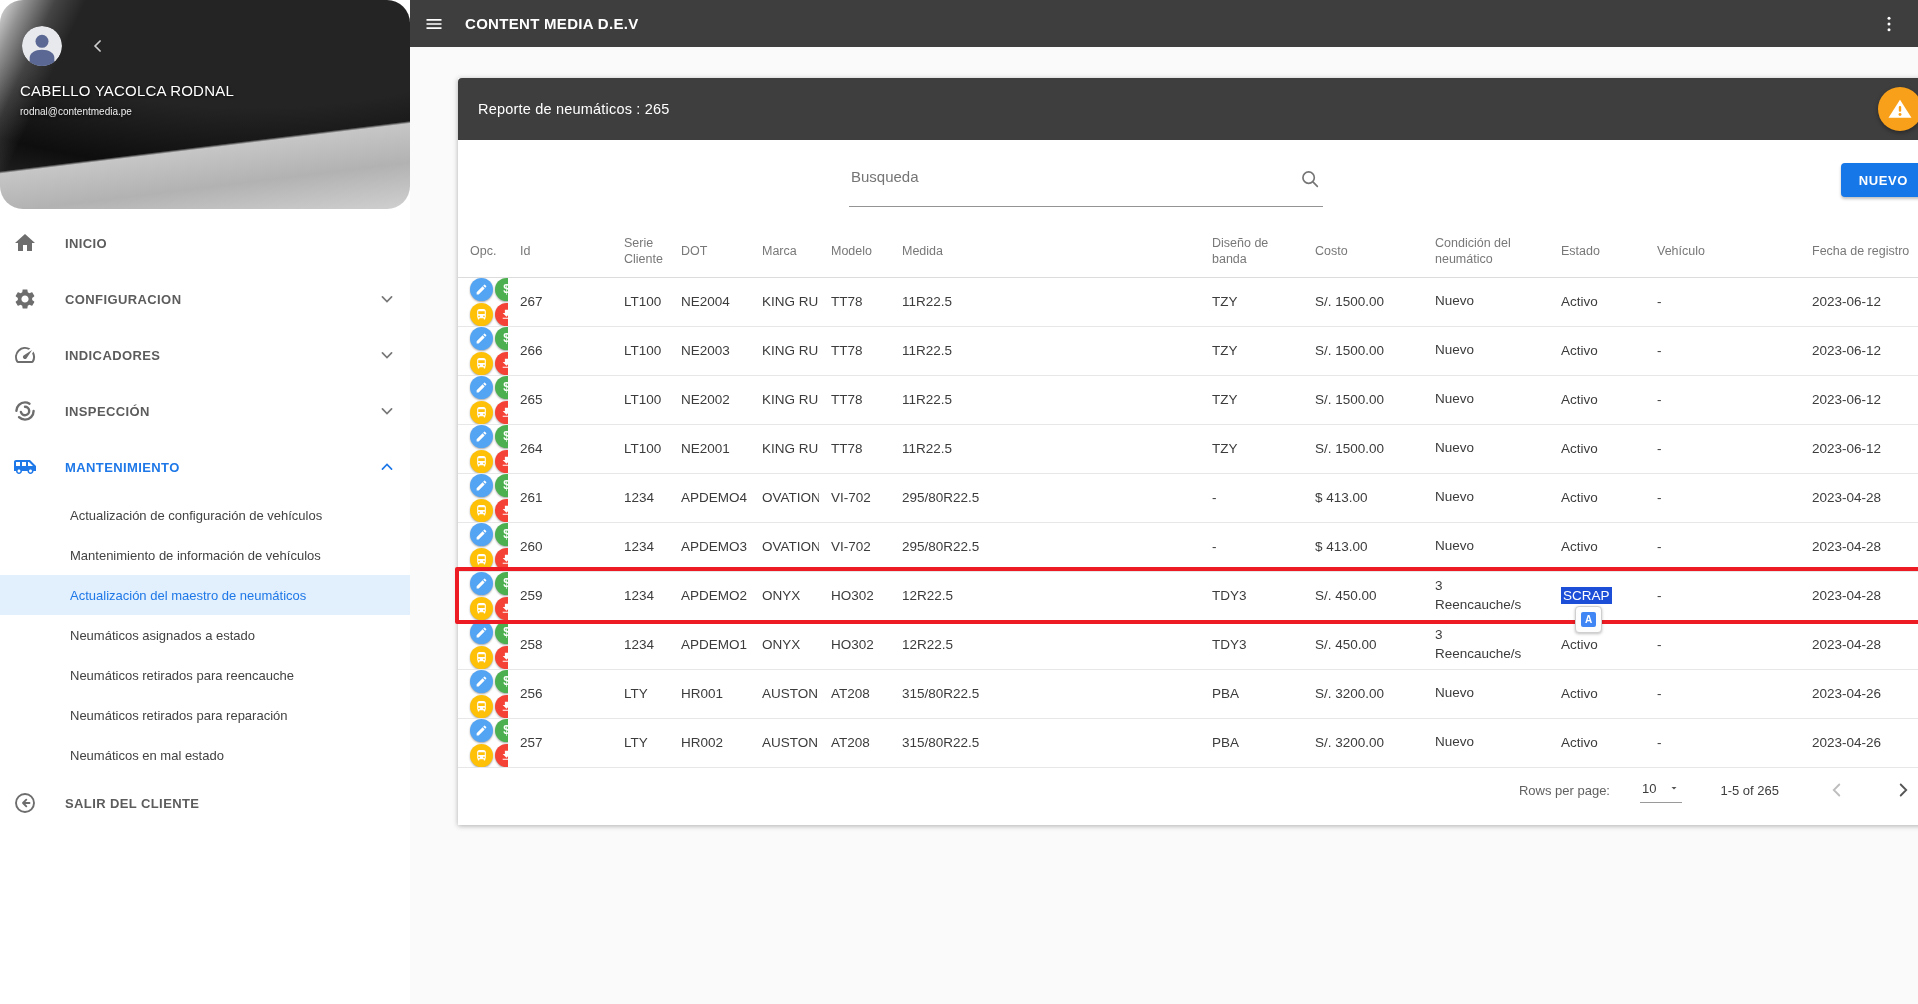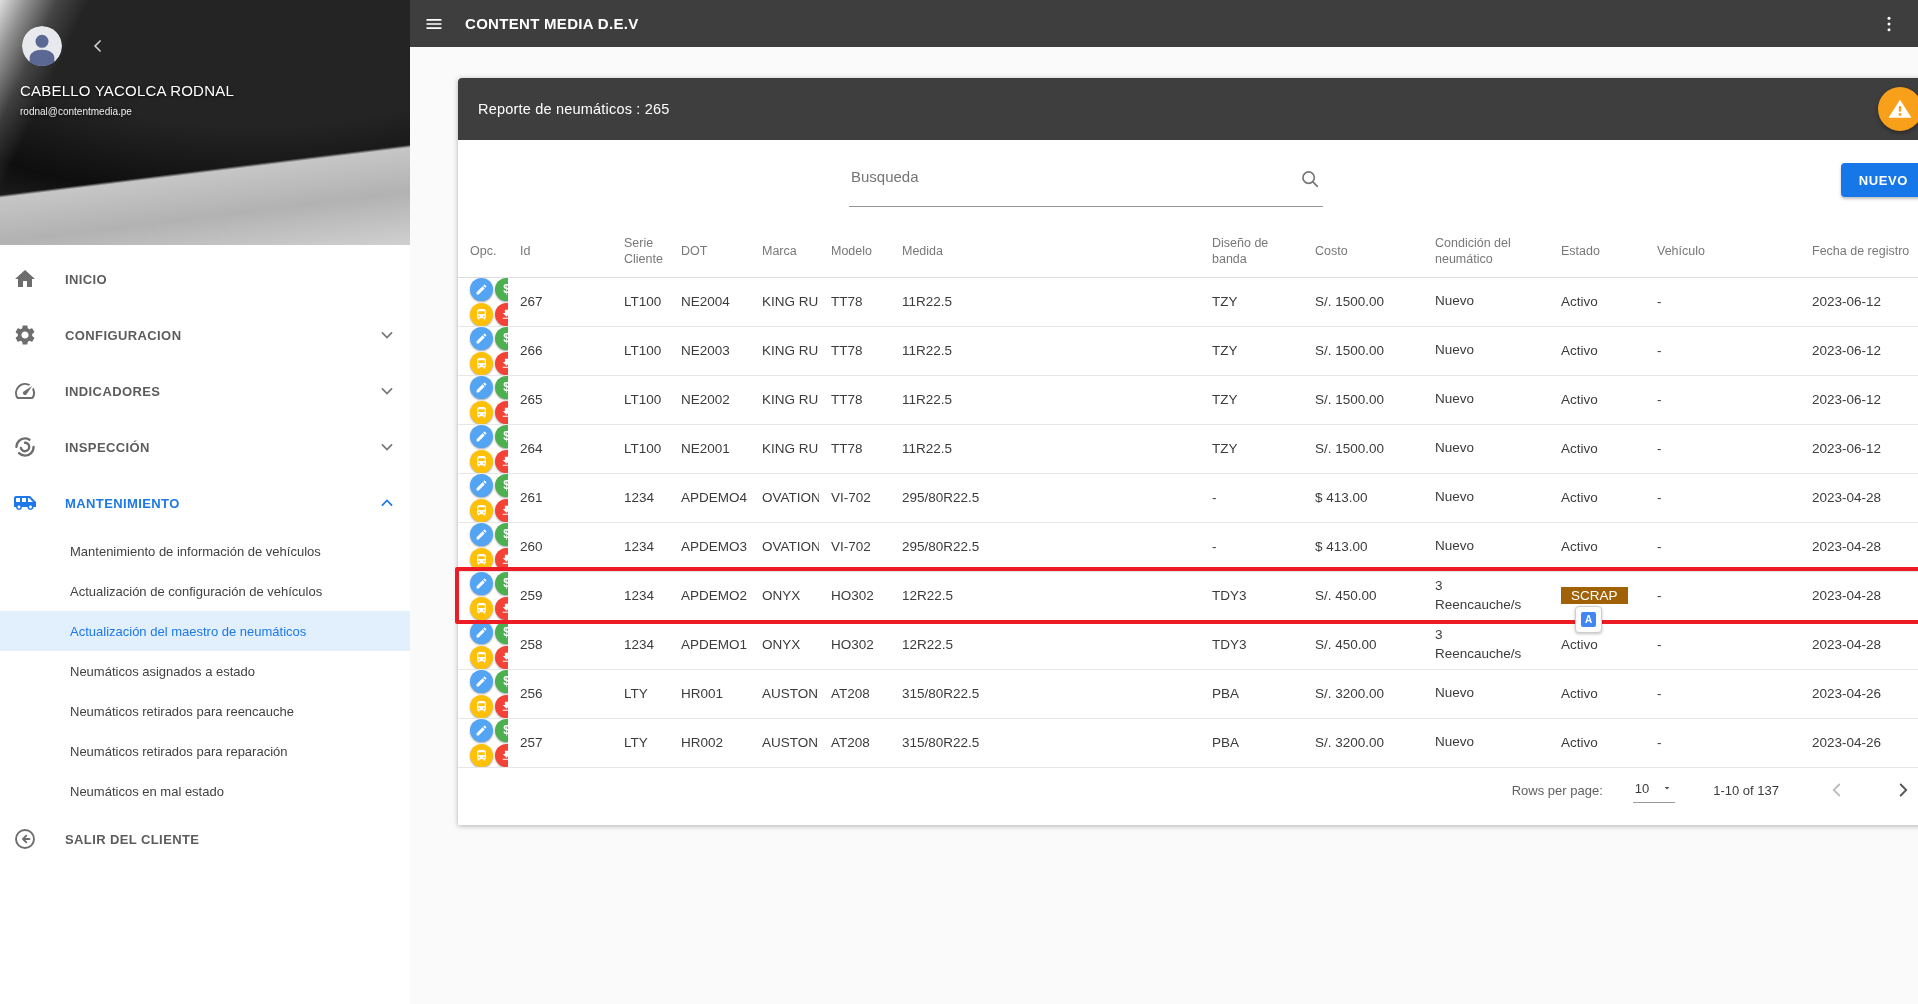--- a/index.html
+++ b/index.html
@@ -3,25 +3,26 @@
 <meta charset="utf-8">
 <style>
   * { box-sizing: border-box; margin: 0; padding: 0; }
   html,body { width:1918px; height:1004px; overflow:hidden; }
   body { font-family:"Liberation Sans", sans-serif; background:#fafafa; position:relative; }
   button { font-family:"Liberation Sans", sans-serif; }
 
   
   .sidebar { position:absolute; left:0; top:0; width:410px; height:1004px; background:#fff; z-index:6; }
   .profile {
-    height:245px; position:relative; background-color:#111;
+    height:209px; position:relative; background-color:#111;
     background-image:
       linear-gradient(173deg, rgba(0,0,0,0) 66%, #c6c6c6 67%, #b2b2b2 82%, #d0d0d0 100%),
       linear-gradient(115deg, rgba(255,255,255,.85) 0%, rgba(255,255,255,.5) 5%, rgba(255,255,255,.15) 11%, rgba(255,255,255,0) 17%),
       radial-gradient(ellipse 150% 130% at 62% -20%, #242424 55%, #0e0e0e 78%, #2e2e2e 100%);
+    border-radius: 23px;
   }
   .avatar { position:absolute; left:22px; top:26px; width:40px; height:40px; border-radius:50%; overflow:hidden; }
   .avatar svg { display:block; width:100%; height:100%; }
   .profile-collapse { position:absolute; left:88px; top:36px; width:20px; height:20px; color:#cfcfcf; cursor:pointer; }
   .profile-name { position:absolute; left:20px; top:82px; color:#fff; font-size:15px; letter-spacing:.2px; text-shadow:0 1px 3px rgba(0,0,0,.7); }
   .profile-email { position:absolute; left:20px; top:106px; color:#f0f0f0; font-size:10px; text-shadow:0 1px 3px rgba(0,0,0,.7); }
 
   .nav { padding-top:6px; }
   .nav-item { height:56px; display:flex; align-items:center; padding:0 13px; cursor:pointer; }
   .nav-icon { width:24px; height:24px; color:#6d6d6d; margin-right:28px; flex:none; }
@@ -64,21 +65,21 @@
   th { height:52px; vertical-align:middle; text-align:left; font-size:12.5px; font-weight:normal; color:#787878; padding:0 6px 0 12px; line-height:1.3; border-bottom:1px solid #dcdcdc; }
   td { height:49px; vertical-align:middle; font-size:13.5px; color:#3c3c3c; padding:0 4px 0 12px; border-bottom:1px solid #e7e7e7; white-space:nowrap; overflow:hidden; }
   td.c-cond { white-space:pre-line; line-height:1.4; }
   .opc-grid { display:grid; grid-template-columns:23px 23px; gap:2px; width:48px; }
   .ic { width:23px; height:23px; border-radius:50%; border:none; display:flex; align-items:center; justify-content:center; color:#fff; box-shadow:0 1px 2px rgba(0,0,0,.35); cursor:pointer; padding:0; }
   .ic svg { width:13px; height:13px; fill:currentColor; }
   .ic.edit { background:#53A4F3; }
   .ic.money { background:#4CAF50; font-size:12px; font-weight:bold; }
   .ic.vehicle { background:#FFC107; }
   .ic.download { background:#F44336; }
-  .text-selected { background:#a16207; color:#fff; padding:1px 10px; }
+  .text-selected { background:#1d4ed8; color:#fff; padding:1px 2px; }
 
   
   .row-annotation { position:absolute; left:-3px; top:427px; width:1486px; height:57px; border:4px solid #ED1C24; border-radius:2px; z-index:4; pointer-events:none; }
   .tr-pop { position:absolute; left:1117px; top:466px; width:27px; height:27px; background:#fdfdfd; border:1px solid #cfcfcf; border-radius:4px; box-shadow:0 1px 3px rgba(0,0,0,.25); display:flex; align-items:center; justify-content:center; z-index:5; cursor:pointer; }
   .tr-glyph { width:15px; height:15px; background:#4086F4; border-radius:2px; color:#fff; font-size:10px; font-weight:bold; display:flex; align-items:center; justify-content:center; }
 
   
   .pagination { position:absolute; left:0; bottom:0; width:100%; height:70px; display:flex; align-items:center; justify-content:flex-end; color:#5f5f5f; font-size:13px; padding-right:21px; }
   .rpp-label { color:#616161; }
   .rpp-select { display:flex; align-items:center; gap:12px; margin-left:30px; border-bottom:1px solid #9a9a9a; padding:3px 2px 6px 2px; cursor:pointer; color:#3c3c3c; }
@@ -233,24 +234,24 @@
           </svg>
         </span>
     <span class="nav-label">MANTENIMIENTO</span>
     <span class="nav-chev">
           <svg>
             <use href="#i-chev-up"></use>
           </svg>
         </span>
   </div>
       <div class="sub-item">
+    <span>Actualización de configuración de vehículos</span>
+  </div>
+      <div class="sub-item">
     <span>Mantenimiento de información de vehículos</span>
-  </div>
-      <div class="sub-item">
-    <span>Actualización de configuración de vehículos</span>
   </div>
       <div class="sub-item selected">
     <span>Actualización del maestro de neumáticos</span>
   </div>
       <div class="sub-item">
     <span>Neumáticos asignados a estado</span>
   </div>
       <div class="sub-item">
     <span>Neumáticos retirados para reencauche</span>
   </div>
@@ -694,21 +695,21 @@
       </div>
 
     <div class="pagination">
       <span class="rpp-label">Rows per page:</span>
       <div class="rpp-select">
         <span>10</span>
         <svg>
             <use href="#i-dropdown"></use>
           </svg>
       </div>
-      <span class="page-range">1-10 of 137</span>
+      <span class="page-range">1-5 of 265</span>
       <button class="page-btn prev">
           <svg>
             <use href="#i-chev-left"></use>
           </svg>
         </button>
       <button class="page-btn next">
           <svg>
             <use href="#i-chev-right"></use>
           </svg>
         </button>

